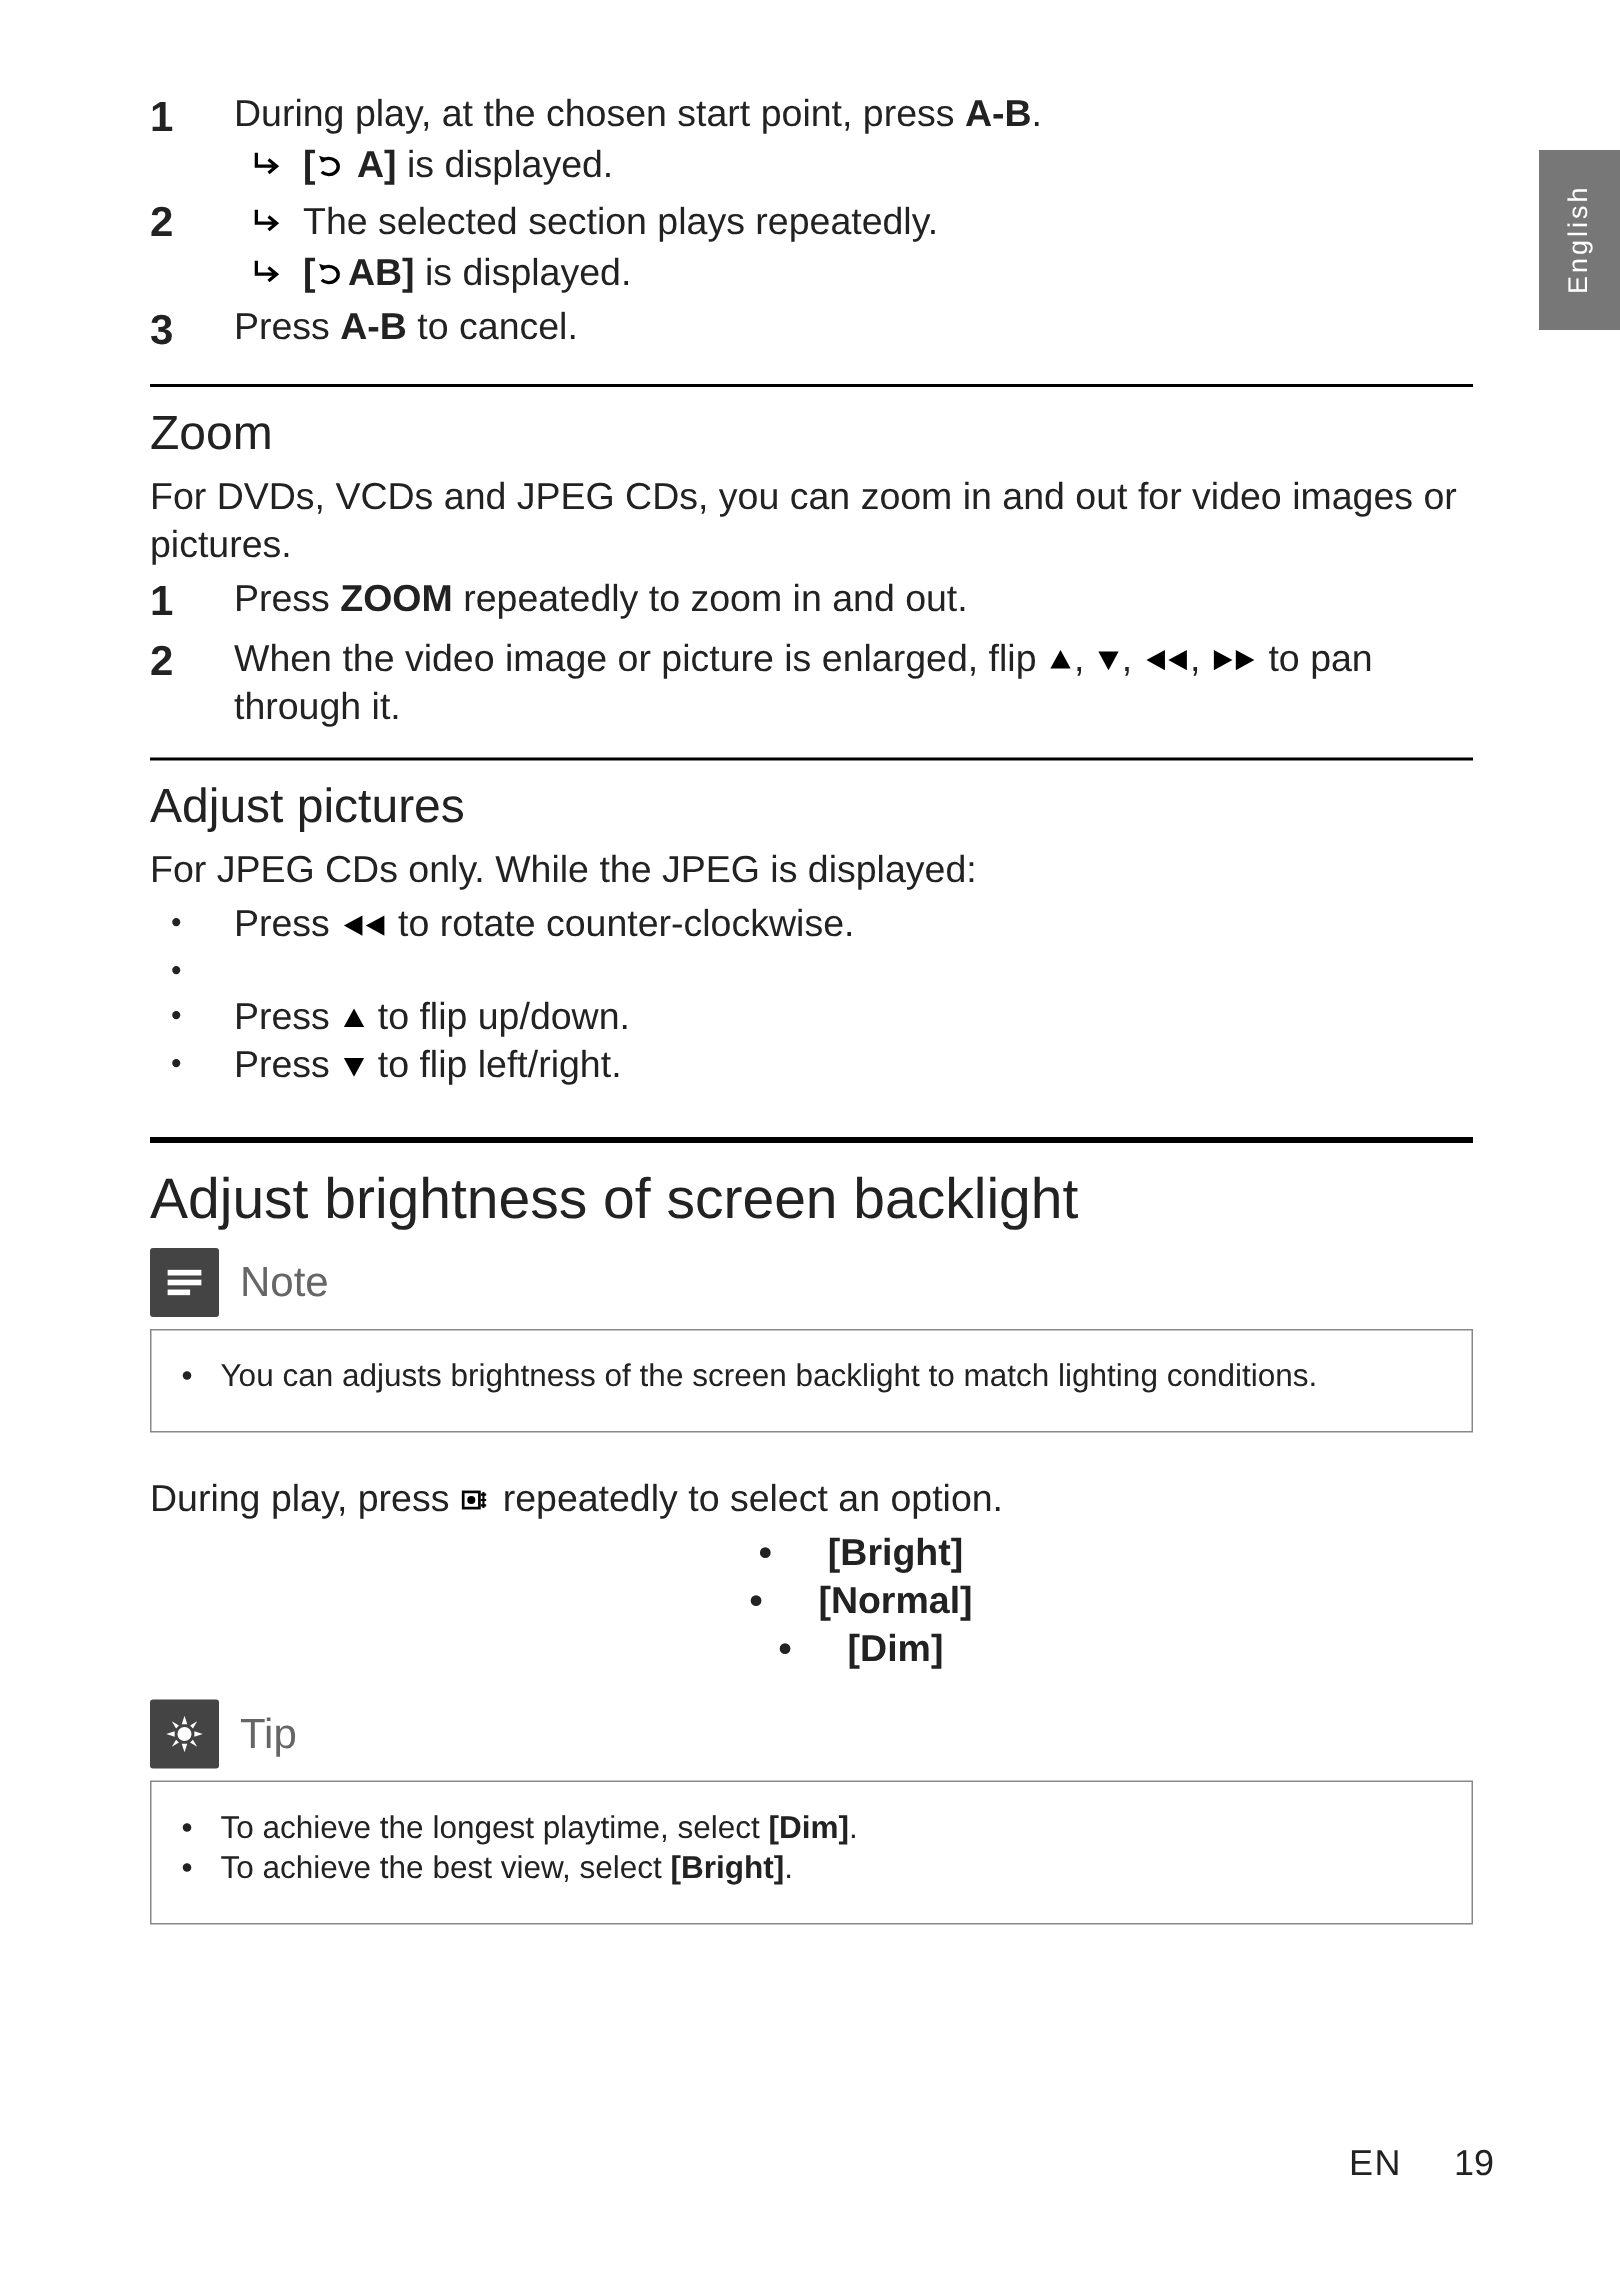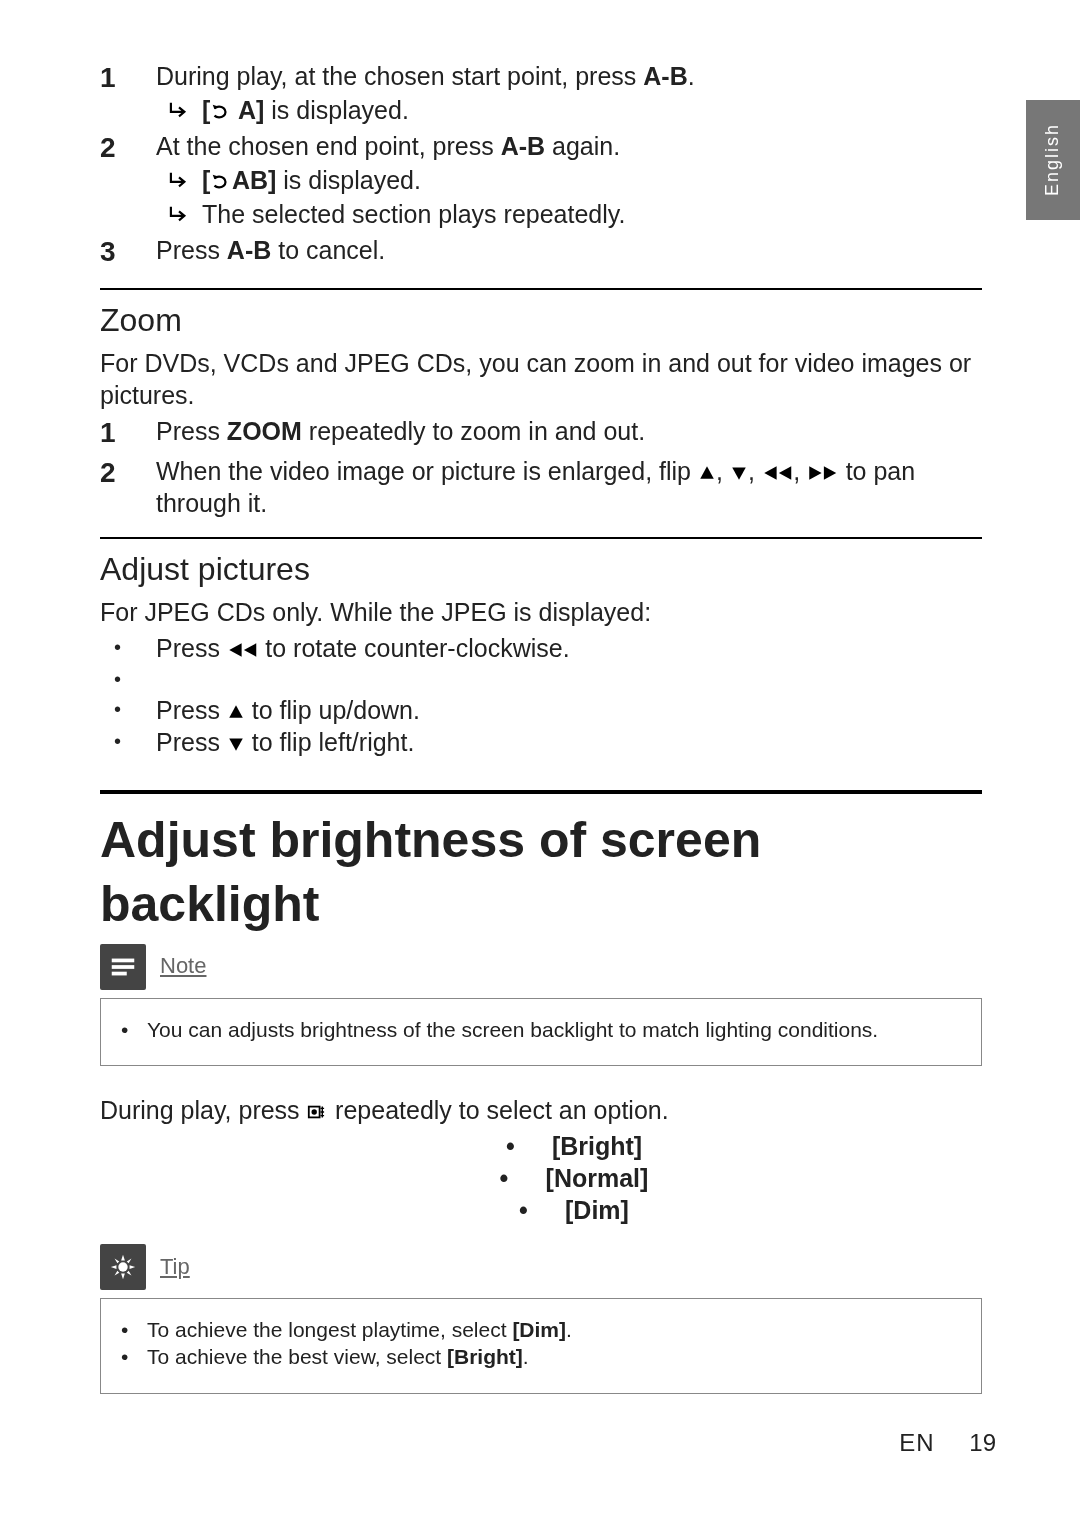--- a/index.html
+++ b/index.html
@@ -34,32 +34,32 @@
   .ol { list-style: none; }
   .ol > li { display: flex; margin-bottom: 4px; }
   .ol .num { width: 56px; font-weight: 600; font-size: 28px; flex-shrink: 0; }
   .ol .body { flex: 1; }
   .sub { display: flex; margin-top: 2px; }
   .sub .arrow { width: 46px; flex-shrink: 0; padding-left: 12px; }
   .sub .arrow svg { width: 22px; height: 18px; }
   .hr-thin { border: none; border-top: 2px solid #000; margin: 18px 0 10px; }
   .hr-thick { border: none; border-top: 4px solid #000; margin: 32px 0 14px; }
   h2.sub-h { font-size: 32px; font-weight: 400; margin-bottom: 6px; }
-  h1.main-h { font-size: 50px; font-weight: 700; }
+  h1.main-h { font-size: 38px; font-weight: 400; }
   .para { margin-bottom: 4px; }
   .bullet-list { list-style: none; }
   .bullet-list > li { display: flex; }
   .bullet-list .dot { width: 56px; flex-shrink: 0; text-align: left; padding-left: 14px; font-size: 20px; line-height: 1.5; }
   .bold { font-weight: 600; text-align: center; }
   .icon-inline svg { height: 18px; vertical-align: -2px; }
   .callout { margin-top: 8px; }
   .callout-head { display: flex; align-items: center; gap: 14px; margin-bottom: 8px; }
   .callout-icon { width: 46px; height: 46px; background: #444; border-radius: 2px; display: flex; align-items: center; justify-content: center; }
   .callout-icon svg { width: 30px; height: 30px; }
-  .callout-title { color: #666; font-size: 22px; text-decoration: underline; }
+  .callout-title { color: #666; font-size: 28px; }
   .callout-box { border: 1px solid #888; padding: 18px 20px 22px; font-size: 21px; }
   .callout-box ul { list-style: none; }
   .callout-box li { display: flex; }
   .callout-box .bdot { width: 26px; flex-shrink: 0; }
   .opts { list-style: none; margin-left: 60px; margin-top: 2px; }
   .opts li::before { content: "•"; display: inline-block; width: 46px; text-align: left; padding-left: 6px; }
   .footer { position: absolute; bottom: 66px; right: 84px; font-size: 24px; }
   .footer .en { margin-right: 28px; letter-spacing: 1px; }
   .brightness-para { margin-top: 28px; }
 </style>
@@ -88,43 +88,40 @@
                 <path d="M5 6 A7 6 0 1 1 5 14" fill="none" stroke="#000" stroke-width="2.5"></path>
                 <path d="M3 2 L5 7 L9 4 Z" fill="#000"></path>
               </svg></span><span class="bold"> A]</span><span> is displayed.</span>
         </span>
       </div>
     </div>
   </li>
   <li>
     <div class="num">2</div>
     <div class="body">
-      <div>
-        <span>At the chosen end point, press </span><span class="bold">A-B</span><span> again.</span>
-      </div>
       <div class="sub">
         <span class="arrow">
           <svg viewBox="0 0 24 20">
               <path d="M3 2 V12 H16 M12 7 L18 12 L12 17" fill="none" stroke="#000" stroke-width="2.4"></path>
             </svg>
         </span>
+        <span>The selected section plays repeatedly.</span>
+      </div>
+      <div class="sub">
+        <span class="arrow">
+          <svg viewBox="0 0 24 20">
+              <path d="M3 2 V12 H16 M12 7 L18 12 L12 17" fill="none" stroke="#000" stroke-width="2.4"></path>
+            </svg>
+        </span>
         <span>
           <span class="bold">[</span><span class="icon-inline"><svg viewBox="0 0 24 20">
                 <path d="M5 6 A7 6 0 1 1 5 14" fill="none" stroke="#000" stroke-width="2.5"></path>
                 <path d="M3 2 L5 7 L9 4 Z" fill="#000"></path>
               </svg></span><span class="bold">AB]</span><span> is displayed.</span>
         </span>
-      </div>
-      <div class="sub">
-        <span class="arrow">
-          <svg viewBox="0 0 24 20">
-              <path d="M3 2 V12 H16 M12 7 L18 12 L12 17" fill="none" stroke="#000" stroke-width="2.4"></path>
-            </svg>
-        </span>
-        <span>The selected section plays repeatedly.</span>
       </div>
     </div>
   </li>
   <li>
     <div class="num">3</div>
     <div class="body">
       <span>Press </span><span class="bold">A-B</span><span> to cancel.</span>
     </div>
   </li>
 </ol>

